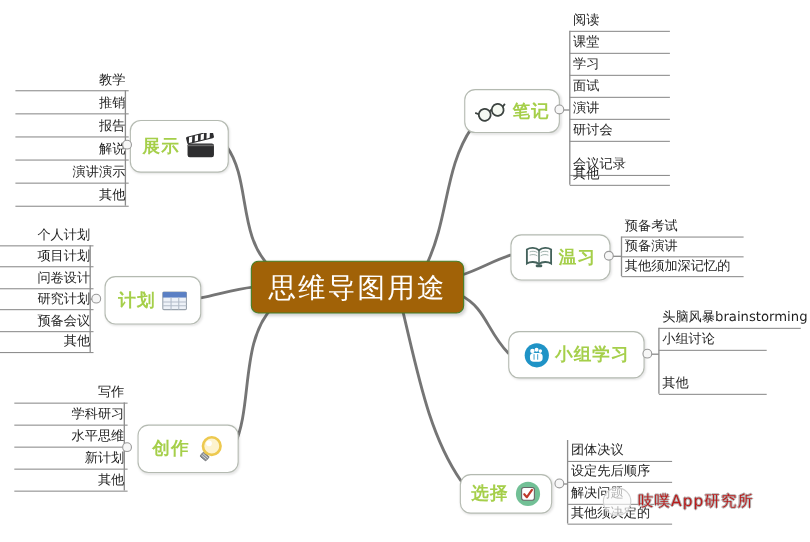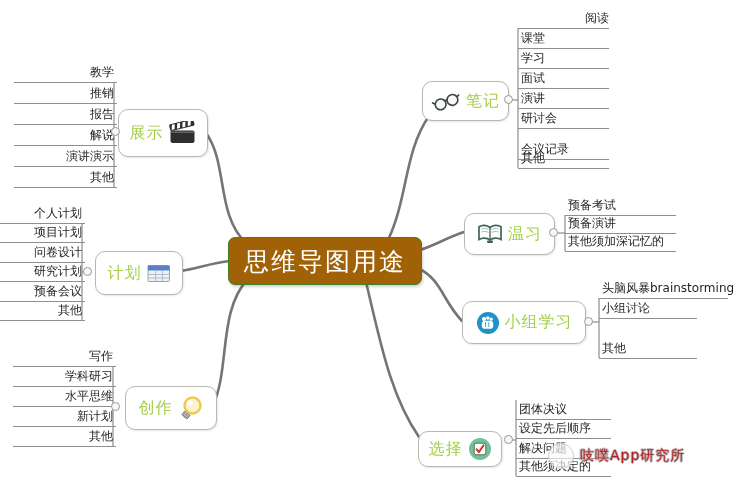--- a/index.html
+++ b/index.html
@@ -14,21 +14,21 @@
     display:flex;align-items:center;justify-content:center;
     color:#ffffff;font-size:25px;letter-spacing:2px;
     box-shadow:1px 2px 3px rgba(0,0,0,0.18);
   }
   .branch{
     position:absolute;z-index:3;background:#ffffff;
     border:1.5px solid #b4bab1;border-radius:10px;
     display:flex;align-items:center;justify-content:center;gap:5px;
     box-shadow:1px 1px 2px rgba(0,0,0,0.10);
   }
-  .branch .lbl{color:#a5cf4a;font-size:16px;letter-spacing:1px;white-space:nowrap;}
+  .branch .lbl{color:#a5cf4a;font-size:16px;letter-spacing:1px;white-space:nowrap;font-weight:bold;}
   .branch .ic{display:flex;align-items:center;}
   .child{
     position:absolute;z-index:2;height:19px;line-height:18px;
     font-size:12px;color:#1f1f1f;border-bottom:1px solid #8f8f8f;white-space:nowrap;
   }
   .r{text-align:right;padding-right:3px;}
   .l{text-align:left;padding-left:3px;}
   .toggle{
     position:absolute;z-index:4;width:9px;height:9px;border-radius:50%;
     background:#f7f7f7;border:1px solid #999;box-sizing:border-box;
@@ -214,21 +214,21 @@
   <div class="child r" style="left:0px;top:262px;width:82px;">研究计划</div>
   <div class="child r" style="left:0px;top:282px;width:82px;">预备会议</div>
   <div class="child r" style="left:0px;top:301px;width:82px;">其他</div>
 
   <div class="child r" style="left:13px;top:347px;width:100px;">写作</div>
   <div class="child r" style="left:13px;top:367px;width:100px;">学科研习</div>
   <div class="child r" style="left:13px;top:387px;width:100px;">水平思维</div>
   <div class="child r" style="left:13px;top:407px;width:100px;">新计划</div>
   <div class="child r" style="left:13px;top:427px;width:100px;">其他</div>
 
-  <div class="child l" style="left:518px;top:9px;width:88px;text-align:right;">阅读</div>
+  <div class="child l" style="left:518px;top:9px;width:88px;">阅读</div>
   <div class="child l" style="left:518px;top:29px;width:88px;">课堂</div>
   <div class="child l" style="left:518px;top:49px;width:88px;">学习</div>
   <div class="child l" style="left:518px;top:69px;width:88px;">面试</div>
   <div class="child l" style="left:518px;top:89px;width:88px;">演讲</div>
   <div class="child l" style="left:518px;top:109px;width:88px;">研讨会</div>
   <div class="child l" style="left:518px;top:140px;width:88px;">会议记录</div>
   <div class="child l" style="left:518px;top:149px;width:88px;">其他</div>
 
   <div class="child l" style="left:565px;top:196px;width:108px;">预备考试</div>
   <div class="child l" style="left:565px;top:214px;width:108px;">预备演讲</div>

